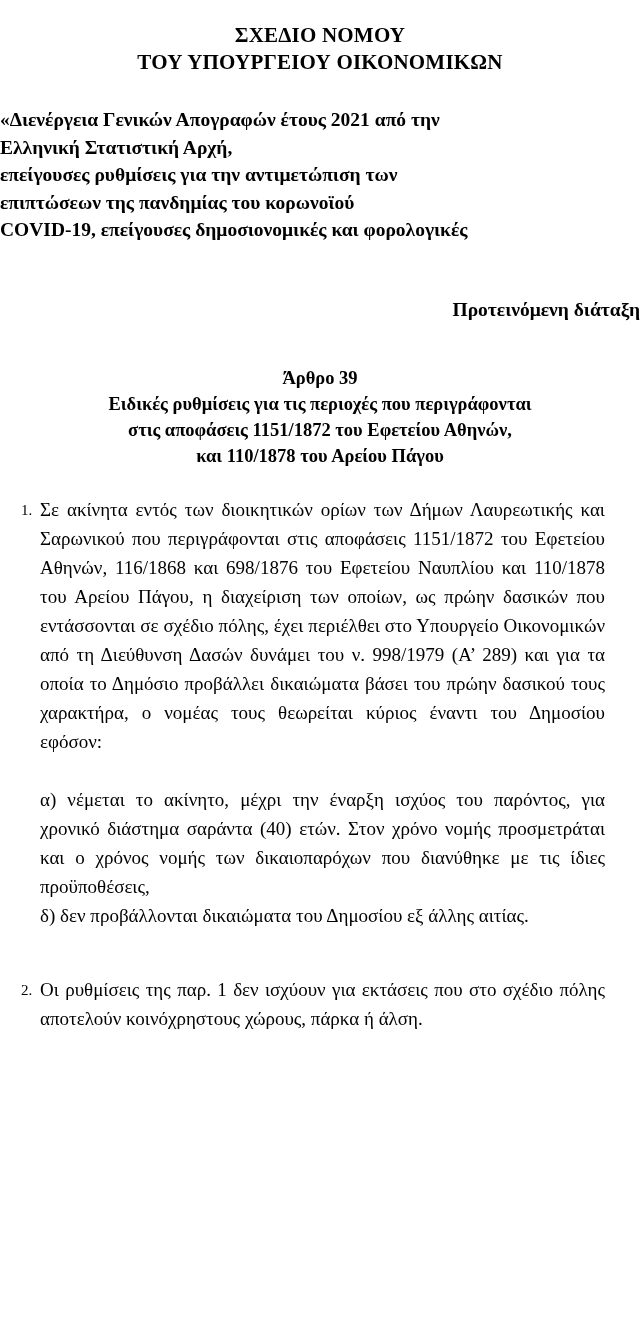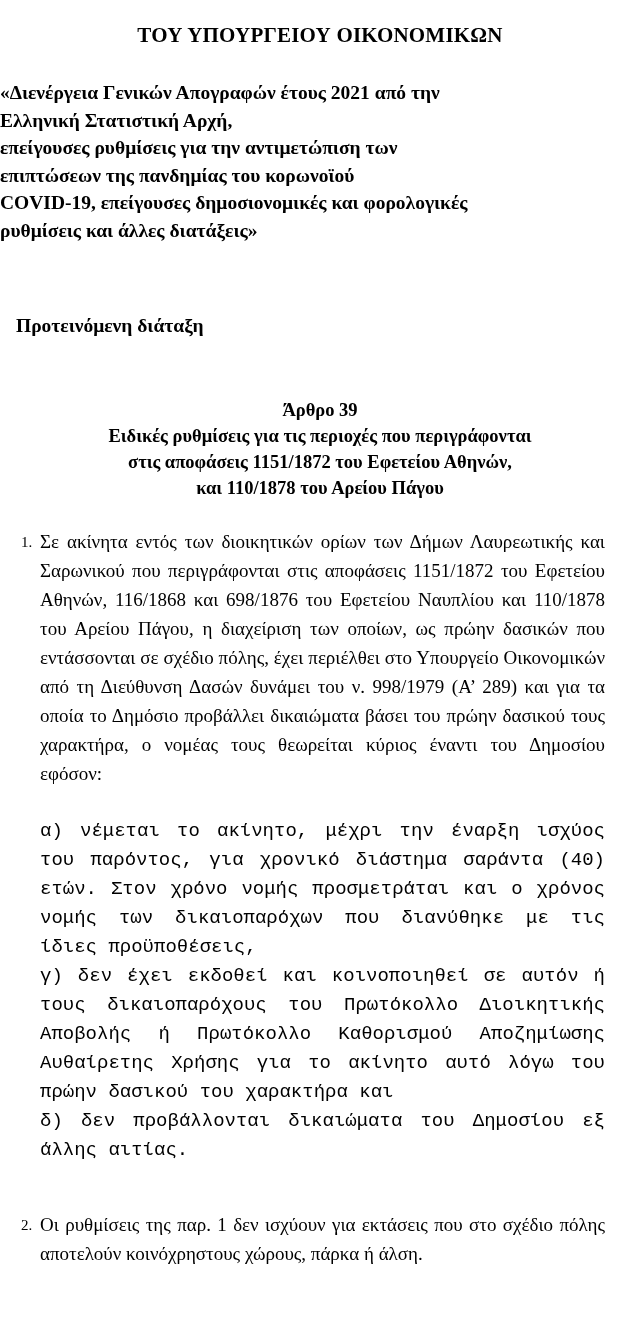--- a/index.html
+++ b/index.html
@@ -43,26 +43,27 @@
     padding-top: 30px;
     text-align: left;
     font-weight: bold;
     font-size: 19.5px;
     line-height: 27.5px;
   }
   .bill-title .line { display: block; }
 
   
   .provision-heading {
-    margin: 16px;
+    margin: 0;
     padding-top: 53px;
-    text-align: left;
+    text-align: right;
     font-weight: bold;
     font-size: 19.5px;
     line-height: 26px;
+    padding-left: 26px;
   }
 
   
   .article-heading {
     margin: 0;
     padding-top: 42px;
     text-align: center;
     font-weight: bold;
     font-size: 18.5px;
     line-height: 26px;
@@ -97,21 +98,20 @@
     text-align: left;
   }
   .numbered-item .item-text {
     display: block;
   }
 
   .sub-list {
     margin: 0;
     padding: 0;
     list-style: none;
-    font-family: Liberation Mono, monospace;
   }
   .sub-item {
     margin: 0;
     padding: 0;
     font-size: 19px;
     line-height: 29px;
     text-align: justify;
     text-justify: inter-word;
   }
   .sub-item.first {
@@ -124,50 +124,49 @@
   .sub-item {
     text-align-last: left;
   }
 </style>
 </head>
 <body style="background: rgb(255, 255, 255); color: rgb(0, 0, 0);">
 
 <div class="page">
 
   <h1 class="doc-title">
+    <span class="line">ΣΧΕΔΙΟ ΝΟΜΟΥ</span>
     <span class="line">ΤΟΥ ΥΠΟΥΡΓΕΙΟΥ ΟΙΚΟΝΟΜΙΚΩΝ</span>
   </h1>
 
   <h2 class="bill-title">
     <span class="line">«Διενέργεια Γενικών Απογραφών έτους 2021 από την</span>
     <span class="line">Ελληνική Στατιστική Αρχή,</span>
     <span class="line">επείγουσες ρυθμίσεις για την αντιμετώπιση των</span>
     <span class="line">επιπτώσεων της πανδημίας του κορωνοϊού</span>
     <span class="line">COVID-19, επείγουσες δημοσιονομικές και φορολογικές</span>
-    <span class="line">ρυθμίσεις και άλλες διατάξεις»</span>
   </h2>
 
   <h3 class="provision-heading">Προτεινόμενη διάταξη</h3>
 
   <h3 class="article-heading">
     <span class="article-number">Άρθρο 39</span>
     <span class="line">Ειδικές ρυθμίσεις για τις περιοχές που περιγράφονται</span>
     <span class="line">στις αποφάσεις 1151/1872 του Εφετείου Αθηνών,</span>
     <span class="line">και 110/1878 του Αρείου Πάγου</span>
   </h3>
 
   <div class="body-block">
 
     <div class="numbered-item">
       <span class="marker">1.</span>
       <span class="item-text">Σε ακίνητα εντός των διοικητικών ορίων των Δήμων Λαυρεωτικής και Σαρωνικού που περιγράφονται στις αποφάσεις 1151/1872 του Εφετείου Αθηνών, 116/1868 και 698/1876 του Εφετείου Ναυπλίου και 110/1878 του Αρείου Πάγου, η διαχείριση των οποίων, ως πρώην δασικών που εντάσσονται σε σχέδιο πόλης, έχει περιέλθει στο Υπουργείο Οικονομικών από τη Διεύθυνση Δασών δυνάμει του ν. 998/1979 (Α’ 289) και για τα οποία το Δημόσιο προβάλλει δικαιώματα βάσει του πρώην δασικού τους χαρακτήρα, ο νομέας τους θεωρείται κύριος έναντι του Δημοσίου εφόσον:</span>
 
       <ul class="sub-list">
         <li class="sub-item first">α) νέμεται το ακίνητο, μέχρι την έναρξη ισχύος του παρόντος, για χρονικό διάστημα σαράντα (40) ετών. Στον χρόνο νομής προσμετράται και ο χρόνος νομής των δικαιοπαρόχων που διανύθηκε με τις ίδιες προϋποθέσεις,</li>
-        <li class="sub-item">γ) δεν έχει εκδοθεί και κοινοποιηθεί σε αυτόν ή τους δικαιοπαρόχους του Πρωτόκολλο Διοικητικής Αποβολής ή Πρωτόκολλο Καθορισμού Αποζημίωσης Αυθαίρετης Χρήσης για το ακίνητο αυτό λόγω του πρώην δασικού του χαρακτήρα και</li>
         <li class="sub-item">δ) δεν προβάλλονται δικαιώματα του Δημοσίου εξ άλλης αιτίας.</li>
       </ul>
     </div>
 
     <div class="numbered-item">
       <span class="marker">2.</span>
       <span class="item-text">Οι ρυθμίσεις της παρ. 1 δεν ισχύουν για εκτάσεις που στο σχέδιο πόλης αποτελούν κοινόχρηστους χώρους, πάρκα ή άλση.</span>
     </div>
 
   </div>

